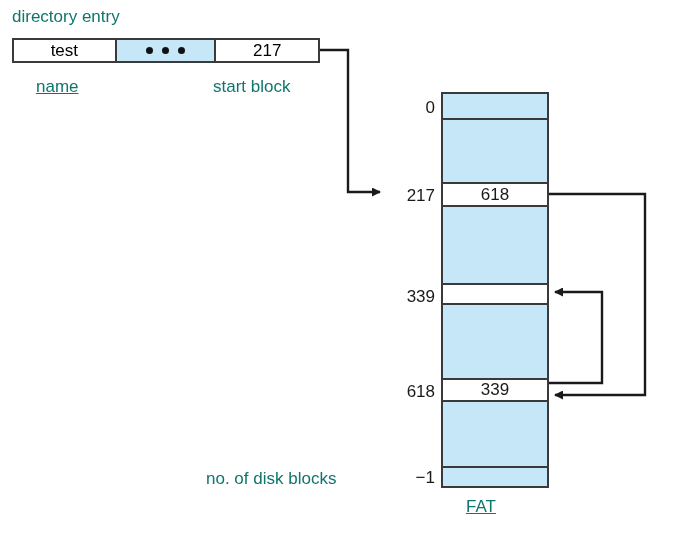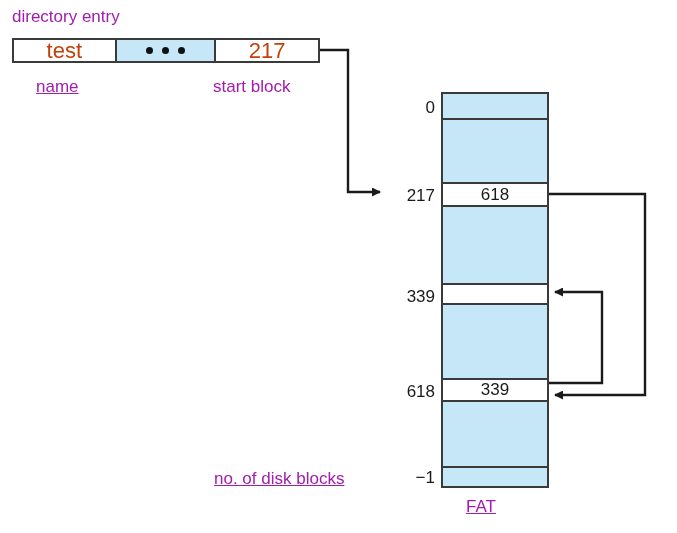--- a/index.html
+++ b/index.html
@@ -10,21 +10,21 @@
   #canvas {
     position: relative;
     width: 677px;
     height: 533px;
     background: #ffffff;
     font-family: "Liberation Sans", sans-serif;
     overflow: hidden;
   }
   .lbl {
     position: absolute;
-    color: #a21caf;
+    color: #0f766e;
     font-size: 17px;
     line-height: 1;
     white-space: nowrap;
   }
 
   
   #dir-title { left: 12px; top: 8px; }
 
   #dir-box {
     position: absolute;
@@ -35,22 +35,22 @@
     box-sizing: border-box;
     border: 2px solid #3a3a3a;
     display: flex;
   }
   #dir-box .cell {
     box-sizing: border-box;
     height: 100%;
     display: flex;
     align-items: center;
     justify-content: center;
-    font-size: 22px;
-    color: #c2410c;
+    font-size: 17px;
+    color: #000000;
   }
   .cell-name  { width: 102px; background:#ffffff; }
   .cell-dots  { width: 103px; background:#c5e7f7; border-left:2px solid #3a3a3a; border-right:2px solid #3a3a3a; }
   .cell-start { width: 103px; background:#ffffff; }
 
   .dots { display: flex; gap: 9px; }
   .dots i {
     display: block;
     width: 7px; height: 7px;
     border-radius: 50%;
@@ -93,21 +93,21 @@
 
   
   .fat-idx {
     position: absolute;
     width: 60px;
     text-align: right;
     font-size: 17px;
     color: #1a1a1a;
   }
 
-  #lbl-nodisk { left: 214px; top: 470px; text-decoration: underline; }
+  #lbl-nodisk { left: 206px; top: 470px; }
   #lbl-fat    { left: 466px; top: 498px; text-decoration: underline; }
 
   svg.ovl {
     position: absolute;
     left: 0; top: 0;
     width: 677px; height: 533px;
     pointer-events: none;
   }
 </style>
 </head>

